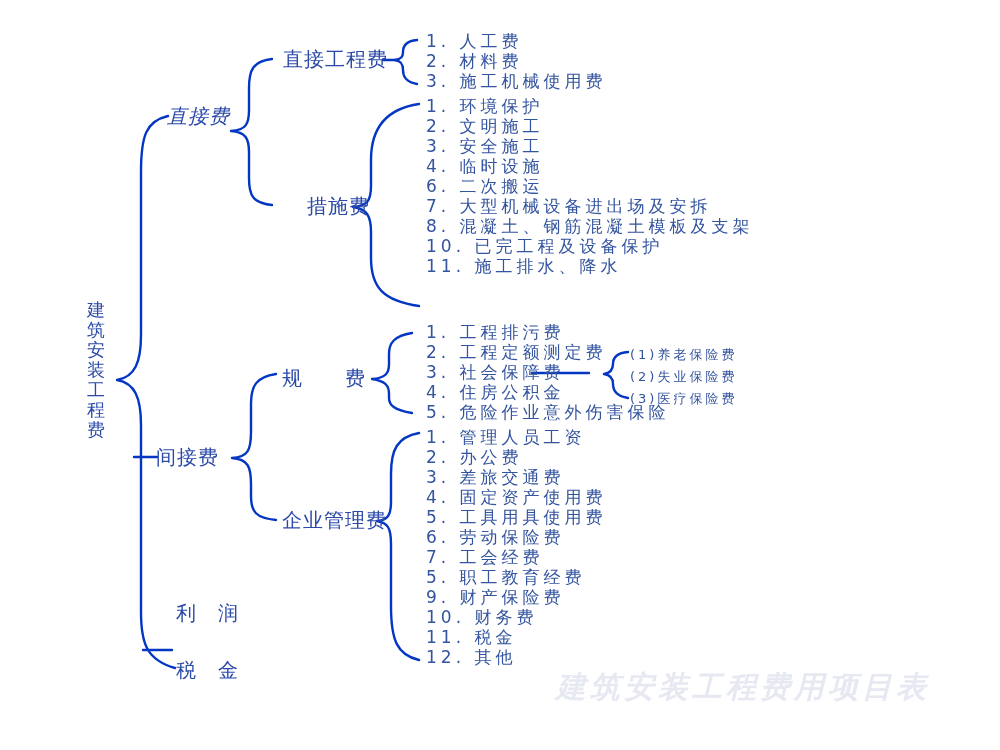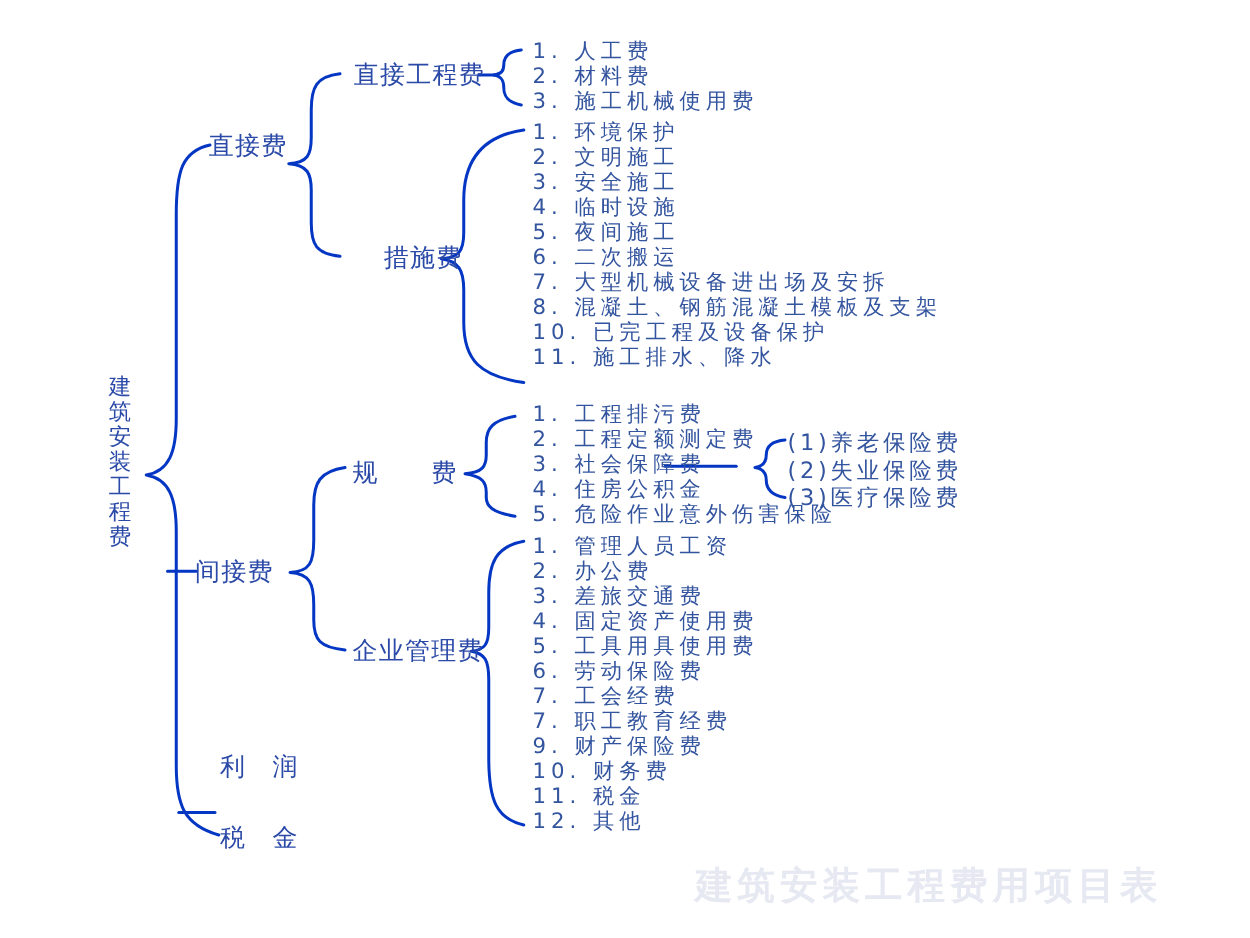--- a/index.html
+++ b/index.html
@@ -43,21 +43,21 @@
     letter-spacing: 0;
   }
   .list .li {
     color: var(--item);
     font-size: 17px;
     line-height: 20px;
     letter-spacing: 4px;
     white-space: nowrap;
   }
   .list.sub .li {
-    font-size: 18px;
+    font-size: 13px;
     line-height: 22px;
     letter-spacing: 3px;
   }
   .watermark {
     color: var(--watermark);
     font-size: 30px;
     font-weight: bold;
     letter-spacing: 4px;
     white-space: nowrap;
   }
@@ -77,41 +77,40 @@
     <path d="M 419 104 C 384 109, 371 130, 371 160 L 371 186 C 371 201, 367 206, 353 207 C 367 209, 371 216, 371 232 L 371 258 C 371 288, 384 301, 419 306"></path>
     <path d="M 276 374 C 256 377, 251 386, 251 404 L 251 432 C 251 450, 248 457, 232 458 C 248 459, 251 467, 251 484 L 251 496 C 251 512, 256 518, 276 520"></path>
     <path d="M 412 333 C 394 336, 389 343, 389 354 L 389 364 C 389 373, 386 378, 372 379 C 386 381, 389 386, 389 394 L 389 398 C 389 405, 394 410, 412 413"></path>
     <path d="M 532 373 L 589 373"></path>
     <path d="M 628 352 C 616 353, 613 358, 613 364 C 613 369, 611 373, 604 374 C 611 375, 613 379, 613 384 C 613 390, 616 396, 628 398"></path>
     <path d="M 419 433 C 397 437, 391 450, 391 474 L 391 502 C 391 515, 388 520, 377 521 C 388 523, 391 528, 391 544 L 391 606 C 391 640, 397 655, 419 660"></path>
   </svg>
 
   <div class="abs root-label" style="left:84px; top:300px;">建筑安装工程费</div>
 
-  <div class="abs label" style="left:167px; top:107px;">直接费</div>
+  <div class="abs label" style="left:167px; top:107px;font-style:italic;">直接费</div>
   <div class="abs label" style="left:156px; top:448px;text-align:right;">间接费</div>
   <div class="abs label" style="left:176px; top:604px;">利　润</div>
   <div class="abs label" style="left:176px; top:661px;">税　金</div>
 
   <div class="abs label" style="left:283px; top:50px;">直接工程费</div>
   <div class="abs label" style="left:283px; top:197px;margin-left:24px;">措施费</div>
   <div class="abs label" style="left:282px; top:369px;">规　　费</div>
   <div class="abs label" style="left:282px; top:511px;">企业管理费</div>
 
   <div class="abs list" style="left:426px; top:31px;">
       <div class="li">1. 人工费</div>
       <div class="li">2. 材料费</div>
       <div class="li">3. 施工机械使用费</div>
     </div>
   <div class="abs list" style="left:426px; top:96px;">
       <div class="li">1. 环境保护</div>
       <div class="li">2. 文明施工</div>
       <div class="li">3. 安全施工</div>
       <div class="li">4. 临时设施</div>
-      <div class="li">5. 夜间施工</div>
       <div class="li">6. 二次搬运</div>
       <div class="li">7. 大型机械设备进出场及安拆</div>
       <div class="li">8. 混凝土、钢筋混凝土模板及支架</div>
       <div class="li">10. 已完工程及设备保护</div>
       <div class="li">11. 施工排水、降水</div>
     </div>
   <div class="abs list" style="left:426px; top:322px;">
       <div class="li">1. 工程排污费</div>
       <div class="li">2. 工程定额测定费</div>
       <div class="li">3. 社会保障费</div>
@@ -124,22 +123,22 @@
       <div class="li">(3)医疗保险费</div>
     </div>
   <div class="abs list" style="left:426px; top:427px;">
       <div class="li">1. 管理人员工资</div>
       <div class="li">2. 办公费</div>
       <div class="li">3. 差旅交通费</div>
       <div class="li">4. 固定资产使用费</div>
       <div class="li">5. 工具用具使用费</div>
       <div class="li">6. 劳动保险费</div>
       <div class="li">7. 工会经费</div>
-      <div class="li">7. 职工教育经费</div>
+      <div class="li">5. 职工教育经费</div>
       <div class="li">9. 财产保险费</div>
       <div class="li">10. 财务费</div>
       <div class="li">11. 税金</div>
       <div class="li">12. 其他</div>
     </div>
 
-  <div class="abs watermark" style="left:556px; top:688px;">建筑安装工程费用项目表</div>
+  <div class="abs watermark" style="left:556px; top:667px;font-style:italic;">建筑安装工程费用项目表</div>
 
 </div>
 
 </body></html>

